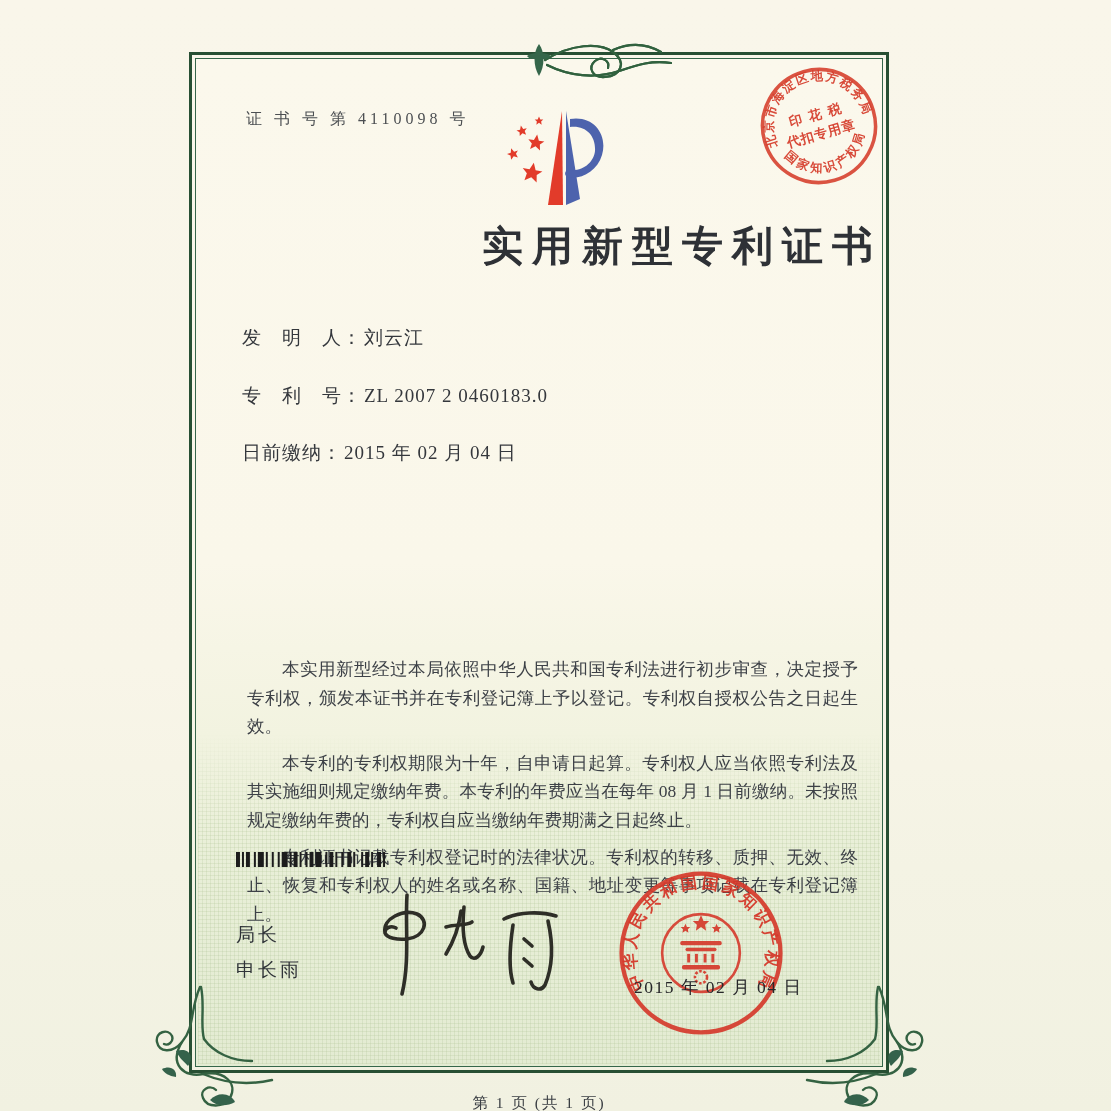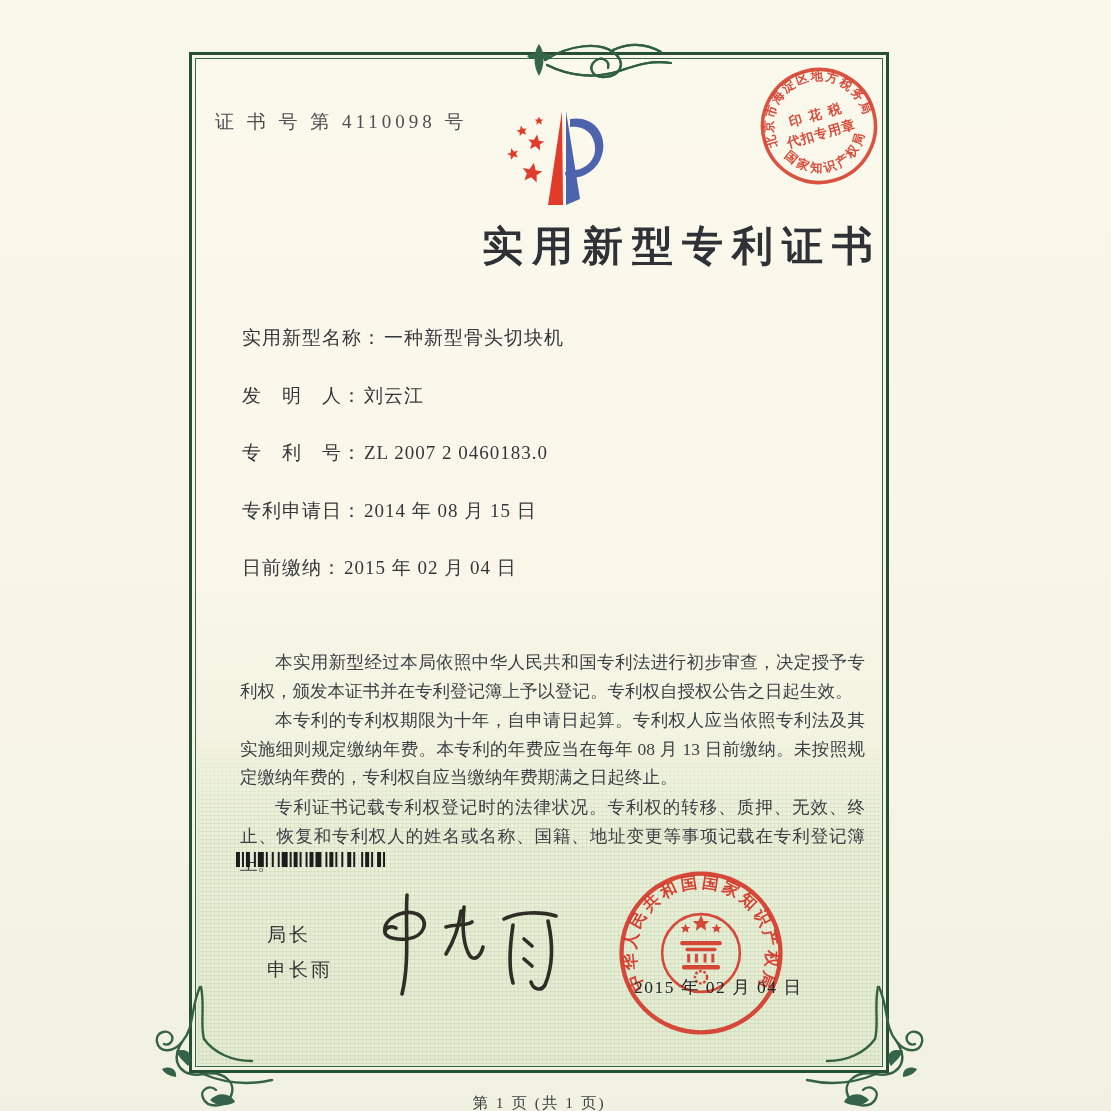--- a/index.html
+++ b/index.html
@@ -21,36 +21,36 @@
     background:linear-gradient(180deg,#fbf8ec 0%,#faf7ea 50%,#f2f3e0 67%,#e9efd8 78%,#e3ebd2 100%);
   }
   .mesh{
     position:absolute;left:2px;right:2px;bottom:2px;height:330px;pointer-events:none;
     background-image:
       repeating-linear-gradient(0deg, rgba(140,170,110,.14) 0 1px, transparent 1px 4px),
       repeating-linear-gradient(90deg, rgba(140,170,110,.14) 0 1px, transparent 1px 4px);
     -webkit-mask-image:linear-gradient(180deg,transparent 0,#000 28%);
             mask-image:linear-gradient(180deg,transparent 0,#000 28%);
   }
-  .cert-no{position:absolute;left:19px;top:50px;font-size:19px;letter-spacing:4px;color:#4c4f52;text-align:right;}
+  .cert-no{position:absolute;left:50px;top:50px;font-size:16px;letter-spacing:4px;color:#4c4f52;text-align:right;}
   .logo{position:absolute;left:286px;top:50px;}
   .title{
     position:absolute;left:0;top:160px;width:100%;text-align:right;
     font-size:41px;font-weight:600;letter-spacing:9px;color:#2e3136;
   }
   .fields{position:absolute;left:46px;top:266px;width:600px;}
   .field-row{height:57.5px;font-size:19px;color:#34373c;letter-spacing:1px;white-space:nowrap;}
   .field-row .val{margin-left:2px;}
   .paras{
     position:absolute;left:43px;top:588px;width:627px;
     font-size:17.5px;line-height:28.6px;color:#3d4147;text-align:justify;
   }
-  .paras p{margin:1px;text-indent:2em;}
+  .paras p{margin:8px;text-indent:2em;}
   .barcode{position:absolute;left:40px;top:793px;}
-  .director{position:absolute;left:71px;top:858px;font-size:19px;color:#2f3338;letter-spacing:3px;line-height:35px;}
+  .director{position:absolute;left:40px;top:858px;font-size:19px;color:#2f3338;letter-spacing:3px;line-height:35px;}
   .signature{position:absolute;left:162px;top:822px;}
   .seal{position:absolute;left:410px;top:799px;}
   .seal-date{
     position:absolute;left:438px;top:916px;width:200px;z-index:5;
     font-size:17.5px;letter-spacing:1.5px;color:#26262a;
   }
   .footer-page{
     position:absolute;left:0;top:1034px;width:100%;text-align:center;
     font-size:15.5px;letter-spacing:2px;color:#3a3e43;
   }
@@ -130,39 +130,33 @@
       <g fill="#4d63ad">
         <polygon points="84,2 98,90 84,96"></polygon>
         <path d="M88,10 C112,6 126,26 120,46 C115,63 98,71 86,68 C82,67 82,61 87,61 C102,63 112,52 113,42 C114,27 104,16 88,18 Z"></path>
       </g>
     </svg>
 
     <div class="title">实用新型专利证书</div>
 
     <div class="fields">
       <div class="field-row">
-        <span>实用新型名称：</span><span class="val">一种新型骨头切块机</span>
-      </div>
-      <div class="field-row">
         <span>发　明　人：</span><span class="val">刘云江</span>
       </div>
       <div class="field-row">
         <span>专　利　号：</span><span class="val">ZL 2007 2 0460183.0</span>
       </div>
       <div class="field-row">
-        <span>专利申请日：</span><span class="val">2014 年 08 月 15 日</span>
-      </div>
-      <div class="field-row">
         <span>日前缴纳：</span><span class="val">2015 年 02 月 04 日</span>
       </div>
     </div>
 
     <div class="paras">
       <p>本实用新型经过本局依照中华人民共和国专利法进行初步审查，决定授予专利权，颁发本证书并在专利登记簿上予以登记。专利权自授权公告之日起生效。</p>
-      <p>本专利的专利权期限为十年，自申请日起算。专利权人应当依照专利法及其实施细则规定缴纳年费。本专利的年费应当在每年 08 月 13 日前缴纳。未按照规定缴纳年费的，专利权自应当缴纳年费期满之日起终止。</p>
+      <p>本专利的专利权期限为十年，自申请日起算。专利权人应当依照专利法及其实施细则规定缴纳年费。本专利的年费应当在每年 08 月 1 日前缴纳。未按照规定缴纳年费的，专利权自应当缴纳年费期满之日起终止。</p>
       <p>专利证书记载专利权登记时的法律状况。专利权的转移、质押、无效、终止、恢复和专利权人的姓名或名称、国籍、地址变更等事项记载在专利登记簿上。</p>
     </div>
 
     <svg class="barcode" id="barcode-svg" width="153" height="15" viewBox="0 0 153 15">
         <rect x="0.00" y="0" width="3.97" height="15" fill="#1c1c1c"></rect>
         <rect x="5.96" y="0" width="1.99" height="15" fill="#1c1c1c"></rect>
         <rect x="9.94" y="0" width="3.97" height="15" fill="#1c1c1c"></rect>
         <rect x="17.88" y="0" width="1.99" height="15" fill="#1c1c1c"></rect>
         <rect x="21.86" y="0" width="5.96" height="15" fill="#1c1c1c"></rect>
         <rect x="29.81" y="0" width="1.99" height="15" fill="#1c1c1c"></rect>

